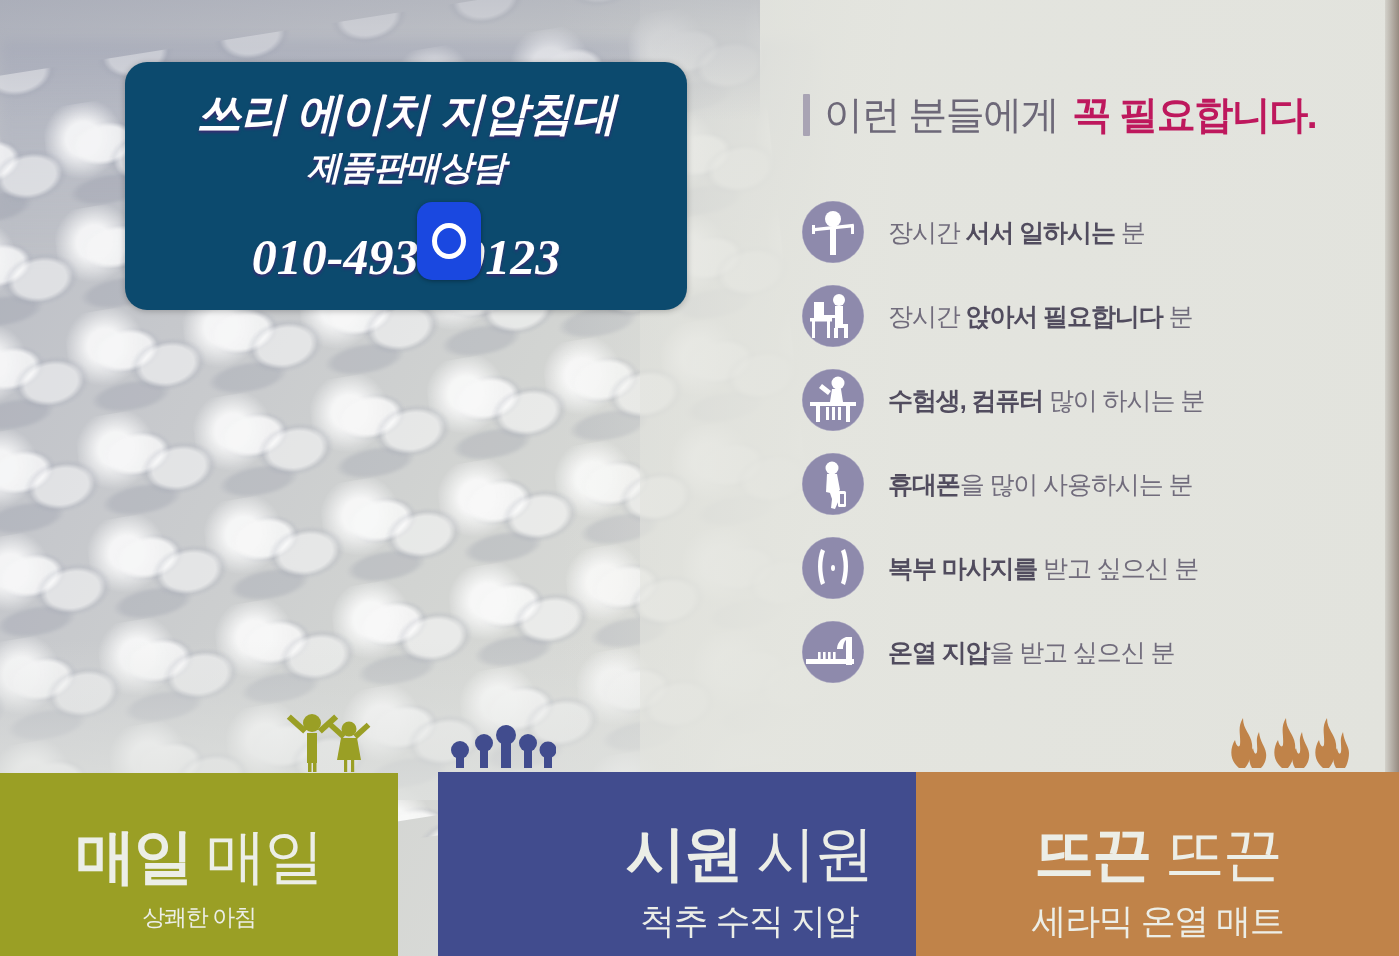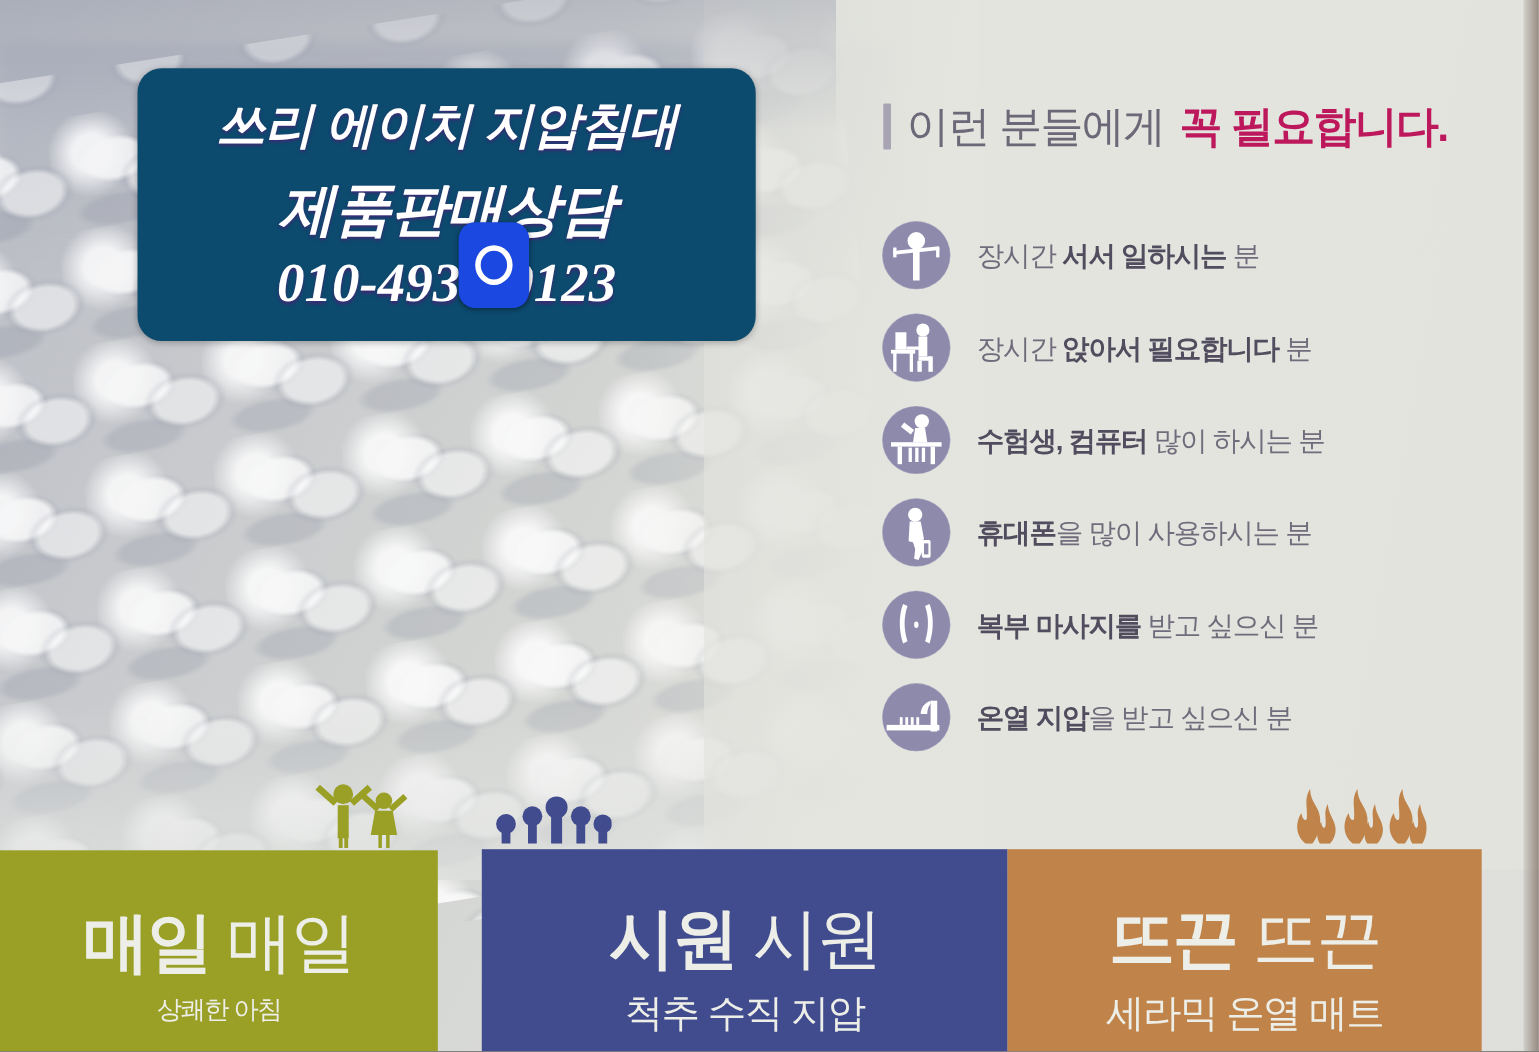--- a/index.html
+++ b/index.html
@@ -123,26 +123,26 @@
   .panel .sub{
     position:absolute;width:100%;text-align:center;
     color:#eceee7;font-weight:400;white-space:nowrap;
   }
 
   #panel-daily{left:0;width:398px;height:183px;}
   #panel-daily .body{height:183px;background:#9a9f25;}
   #panel-daily .title{top:44px;font-size:60px;letter-spacing:-2px;}
   #panel-daily .sub{top:129px;font-size:23px;letter-spacing:-1.4px;}
 
-  #panel-cool{left:438px;width:478px;height:184px;}
+  #panel-cool{left:438px;width:478px;height:184px;padding-left:48px;}
   #panel-cool .body{height:184px;background:#414c8e;}
   #panel-cool .title{top:42px;font-size:60px;letter-spacing:-2px;}
   #panel-cool .sub{top:126px;font-size:35px;letter-spacing:-1.4px;}
 
-  #panel-hot{left:916px;width:431px;height:184px;}
+  #panel-hot{left:916px;width:483px;height:184px;}
   #panel-hot .body{height:184px;background:#c08349;}
   #panel-hot .title{top:42px;font-size:60px;letter-spacing:-2px;}
   #panel-hot .sub{top:126px;font-size:35px;letter-spacing:-1.4px;}
 
   .deco{position:absolute;bottom:183px;pointer-events:none;}
   #deco-people{right:24px;bottom:180px;}
   #deco-pins{left:8px;bottom:184px;}
   #deco-flames{right:50px;bottom:184px;}
 
   
@@ -152,23 +152,23 @@
     box-shadow:0 1px 6px rgba(0,0,0,.25);
     text-align:center;
   }
   #contact-card .line1{
     position:absolute;top:22px;width:100%;
     color:#ffffff;font-weight:700;font-style:italic;
     font-size:45px;letter-spacing:-1px;white-space:nowrap;
     text-shadow:0 2px 3px rgba(120,0,120,.45);
   }
   #contact-card .line2{
-    position:absolute;top:94px;width:100%;
+    position:absolute;top:83px;width:100%;
     color:#ffffff;font-weight:700;font-style:italic;
-    font-size:52px;letter-spacing:-1px;white-space:nowrap;
+    font-size:34px;letter-spacing:-1px;white-space:nowrap;
     text-shadow:0 2px 3px rgba(120,0,120,.45);
   }
   #contact-card .line3{
     position:absolute;top:166px;width:100%;
     color:#ffffff;font-weight:700;font-style:italic;
     font-size:50px;letter-spacing:0px;white-space:nowrap;
     font-family:"Liberation Serif","DejaVu Serif",serif;
     text-shadow:0 2px 3px rgba(120,0,120,.45);
   }
   #app-badge{

